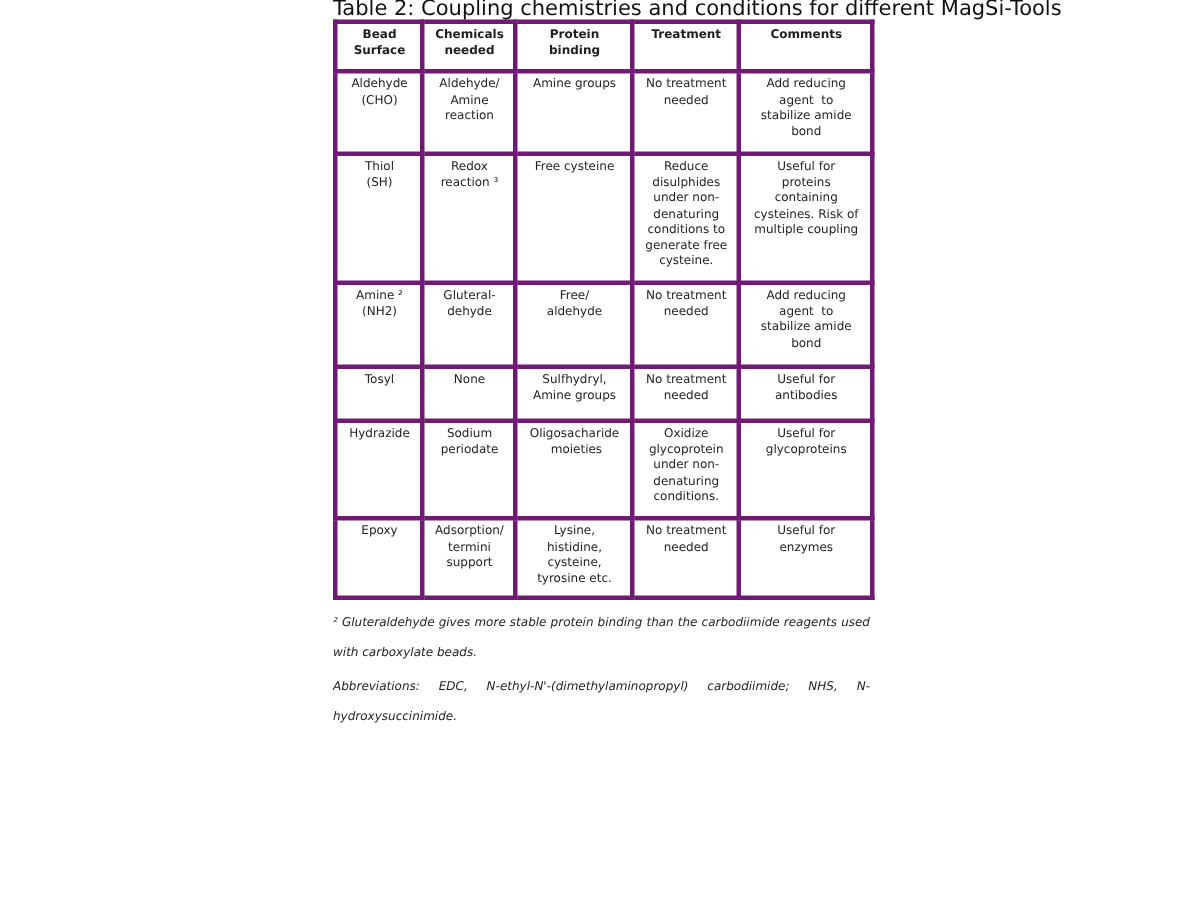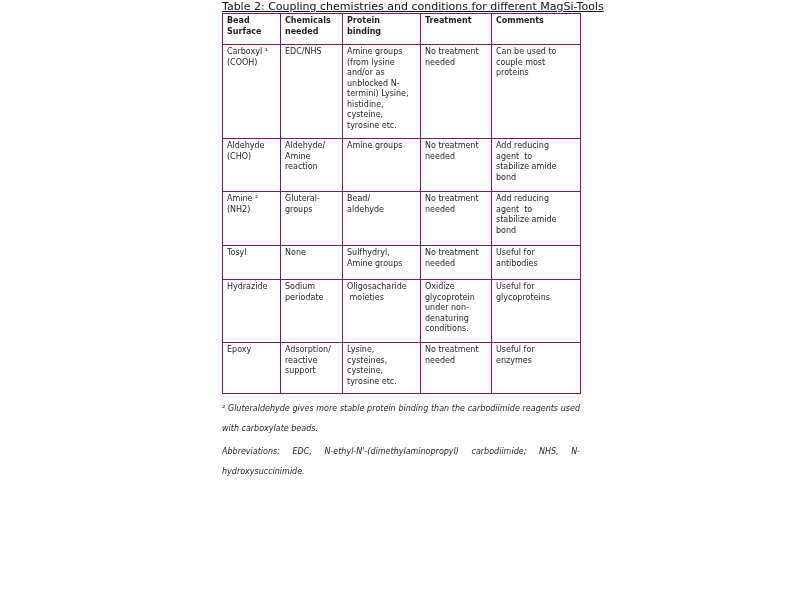--- a/index.html
+++ b/index.html
@@ -12,37 +12,36 @@
     color: #1f1f1f;
     overflow: hidden;
   }
   .doc {
     position: absolute;
     left: 222px;
     top: 1px;
     width: 358px;
   }
   .doc-title {
-    font-size: 11px;
+    font-size: 14px;
     line-height: 11px;
-    text-decoration: underline;
     white-space: nowrap;
     color: #111;
     margin: 0 0 1px 0;
   }
   table.coupling {
     border-collapse: collapse;
     table-layout: fixed;
     width: 358px;
   }
   table.coupling th,
   table.coupling td {
-    border: 1px solid #701a75;
+    border: 3px solid #701a75;
     vertical-align: top;
-    text-align: left;
+    text-align: center;
     font-size: 8px;
     line-height: 10.5px;
     padding: 2px 3px 2px 4px;
     white-space: pre-wrap;
     word-wrap: break-word;
     overflow: hidden;
   }
   table.coupling th { font-weight: bold; height: 26px; }
   tr.row-carboxyl  td { height: 89px; }
   tr.row-aldehyde  td { height: 48px; }
@@ -83,58 +82,59 @@
 Surface</th>
         <th>Chemicals
 needed</th>
         <th>Protein
 binding</th>
         <th>Treatment</th>
         <th>Comments</th>
       </tr>
     </thead>
     <tbody>
-      <tr class="row-carboxyl">
-        <td>Carboxyl ¹
-(COOH)</td>
-        <td>EDC/NHS</td>
-        <td>Amine groups
-(from lysine
-and/or as
-unblocked N-
-termini) Lysine,
-histidine,
-cysteine,
-tyrosine etc.</td>
-        <td>No treatment
-needed</td>
-        <td>Can be used to
-couple most
-proteins</td>
-      </tr>
       <tr class="row-aldehyde">
         <td>Aldehyde
 (CHO)</td>
         <td>Aldehyde/
 Amine
 reaction</td>
         <td>Amine groups</td>
         <td>No treatment
 needed</td>
         <td>Add reducing
 agent  to
 stabilize amide
 bond</td>
       </tr>
+      <tr class="row-thiol">
+        <td>Thiol
+(SH)</td>
+        <td>Redox
+reaction ³</td>
+        <td>Free cysteine</td>
+        <td>Reduce
+disulphides
+under non-
+denaturing
+conditions to
+generate free
+cysteine.</td>
+        <td>Useful for
+proteins
+containing
+cysteines. Risk of
+multiple coupling</td>
+      </tr>
       <tr class="row-amine">
         <td>Amine ²
 (NH2)</td>
         <td>Gluteral-
-groups</td>
-        <td>Bead/
+dehyde</td>
+        <td>Free/
 aldehyde</td>
         <td>No treatment
 needed</td>
         <td>Add reducing
 agent  to
 stabilize amide
 bond</td>
       </tr>
       <tr class="row-tosyl">
         <td>Tosyl</td>
@@ -156,24 +156,24 @@
 glycoprotein
 under non-
 denaturing
 conditions.</td>
         <td>Useful for
 glycoproteins</td>
       </tr>
       <tr class="row-epoxy">
         <td>Epoxy</td>
         <td>Adsorption/
-reactive
+termini
 support</td>
         <td>Lysine,
-cysteines,
+histidine,
 cysteine,
 tyrosine etc.</td>
         <td>No treatment
 needed</td>
         <td>Useful for
 enzymes</td>
       </tr>
     </tbody>
   </table>
 

